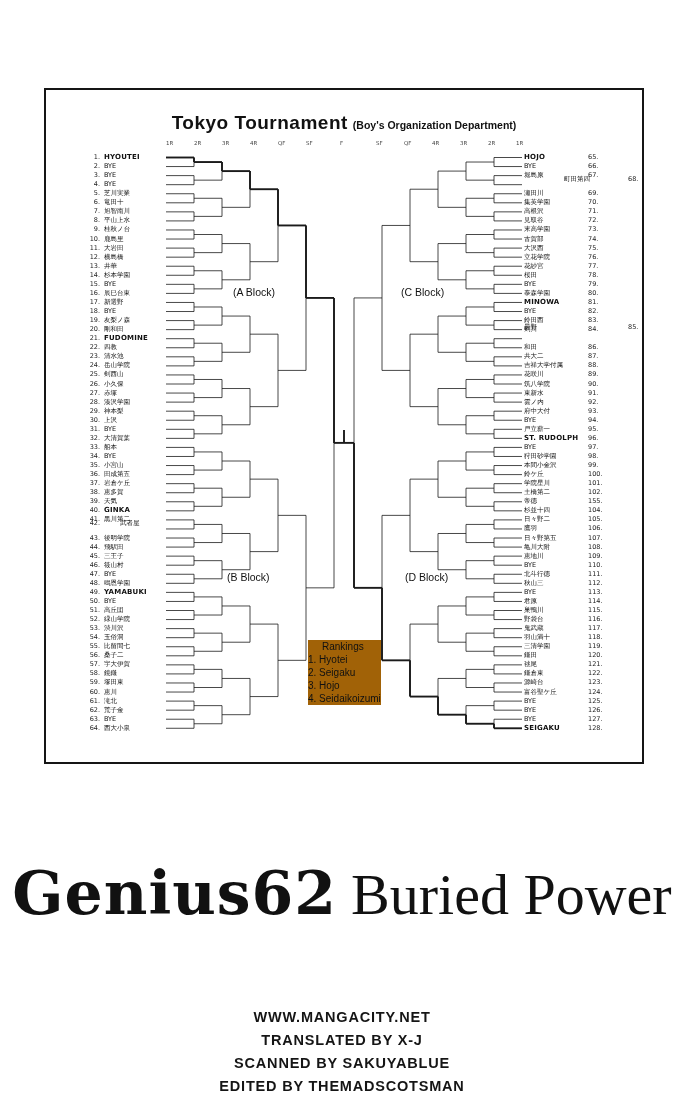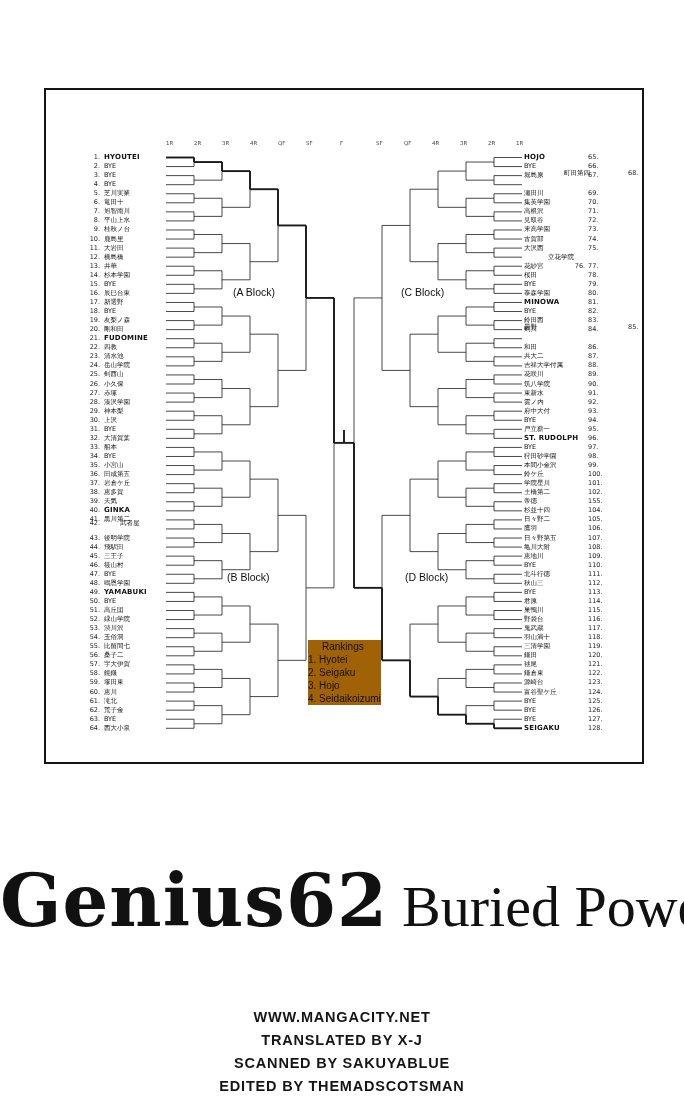--- a/index.html
+++ b/index.html
@@ -21,33 +21,36 @@
   .entry.r .nm{width:64px;flex:none;}
   .entry .nm.latin{font-weight:700;font-size:7px;letter-spacing:.2px;}
   svg.lines{position:absolute;left:0;top:0;}
   .block-label{position:absolute;z-index:3;background:#fff;padding:0 3px;
                font-family:"Liberation Sans","DejaVu Sans",sans-serif;font-size:10.5px;font-weight:400;}
   .rankings{position:absolute;left:262px;top:550px;z-index:3;background:#a16207;
             font-family:"Liberation Sans","DejaVu Sans",sans-serif;font-size:10px;line-height:13px;}
   .rankings .rtitle{padding-left:14px;}
   
   .chapter{position:absolute;left:0;top:858px;width:100%;text-align:center;white-space:nowrap;}
-  .chapter .bold{font-family:"DejaVu Serif",serif;font-weight:900;font-size:72px;letter-spacing:1px;}
+  .chapter .bold{font-family:"DejaVu Serif",serif;font-weight:900;font-size:60px;letter-spacing:1px;}
   .chapter .rest{font-family:"Liberation Serif","DejaVu Serif",serif;font-weight:400;font-size:58px;margin-left:14px;}
   
   .credits{position:absolute;left:0;top:1006px;width:100%;text-align:center;
            font-family:"Liberation Sans","DejaVu Sans",sans-serif;font-size:14.5px;font-weight:700;
            letter-spacing:.8px;line-height:23px;color:#151515;}
 </style>
 </head>
 <body>
 
 <div class="page">
 
   <div class="bracket-box" id="bracket-box">
+    <div class="t-title">
+      <span class="main">Tokyo Tournament</span><span class="sub">(Boy's Organization Department)</span>
+    </div>
 
     <div class="round-labels" id="round-labels">
         <span style="left: 120px;">1R</span>
         <span style="left: 148px;">2R</span>
         <span style="left: 176px;">3R</span>
         <span style="left: 204px;">4R</span>
         <span style="left: 232px;">QF</span>
         <span style="left: 260px;">SF</span>
         <span style="left: 294px;">F</span>
         <span style="left: 330px;">SF</span>
@@ -718,21 +721,21 @@
           <span class="num">65.</span>
         </div>
         <div class="entry r" style="top: 72.06px;">
           <span class="nm">BYE</span>
           <span class="num">66.</span>
         </div>
         <div class="entry r" style="top: 81.12px;">
           <span class="nm">堀島原</span>
           <span class="num">67.</span>
         </div>
-        <div class="entry r" style="top: 79px; padding-left: 40px;">
+        <div class="entry r" style="top: 85px; padding-left: 40px;">
           <span class="nm">町田第四</span>
           <span class="num">68.</span>
         </div>
         <div class="entry r" style="top: 99.24px;">
           <span class="nm">瀬田川</span>
           <span class="num">69.</span>
         </div>
         <div class="entry r" style="top: 108.3px;">
           <span class="nm">集英学園</span>
           <span class="num">70.</span>
@@ -750,21 +753,21 @@
           <span class="num">73.</span>
         </div>
         <div class="entry r" style="top: 144.54px;">
           <span class="nm">古賀部</span>
           <span class="num">74.</span>
         </div>
         <div class="entry r" style="top: 153.6px;">
           <span class="nm">大沢西</span>
           <span class="num">75.</span>
         </div>
-        <div class="entry r" style="top: 162.66px; flex-direction: column;">
+        <div class="entry r" style="top: 162.66px;">
           <span class="nm">立花学院</span>
           <span class="num">76.</span>
         </div>
         <div class="entry r" style="top: 171.72px;">
           <span class="nm">花紗宮</span>
           <span class="num">77.</span>
         </div>
         <div class="entry r" style="top: 180.78px;">
           <span class="nm">桜田</span>
           <span class="num">78.</span>

